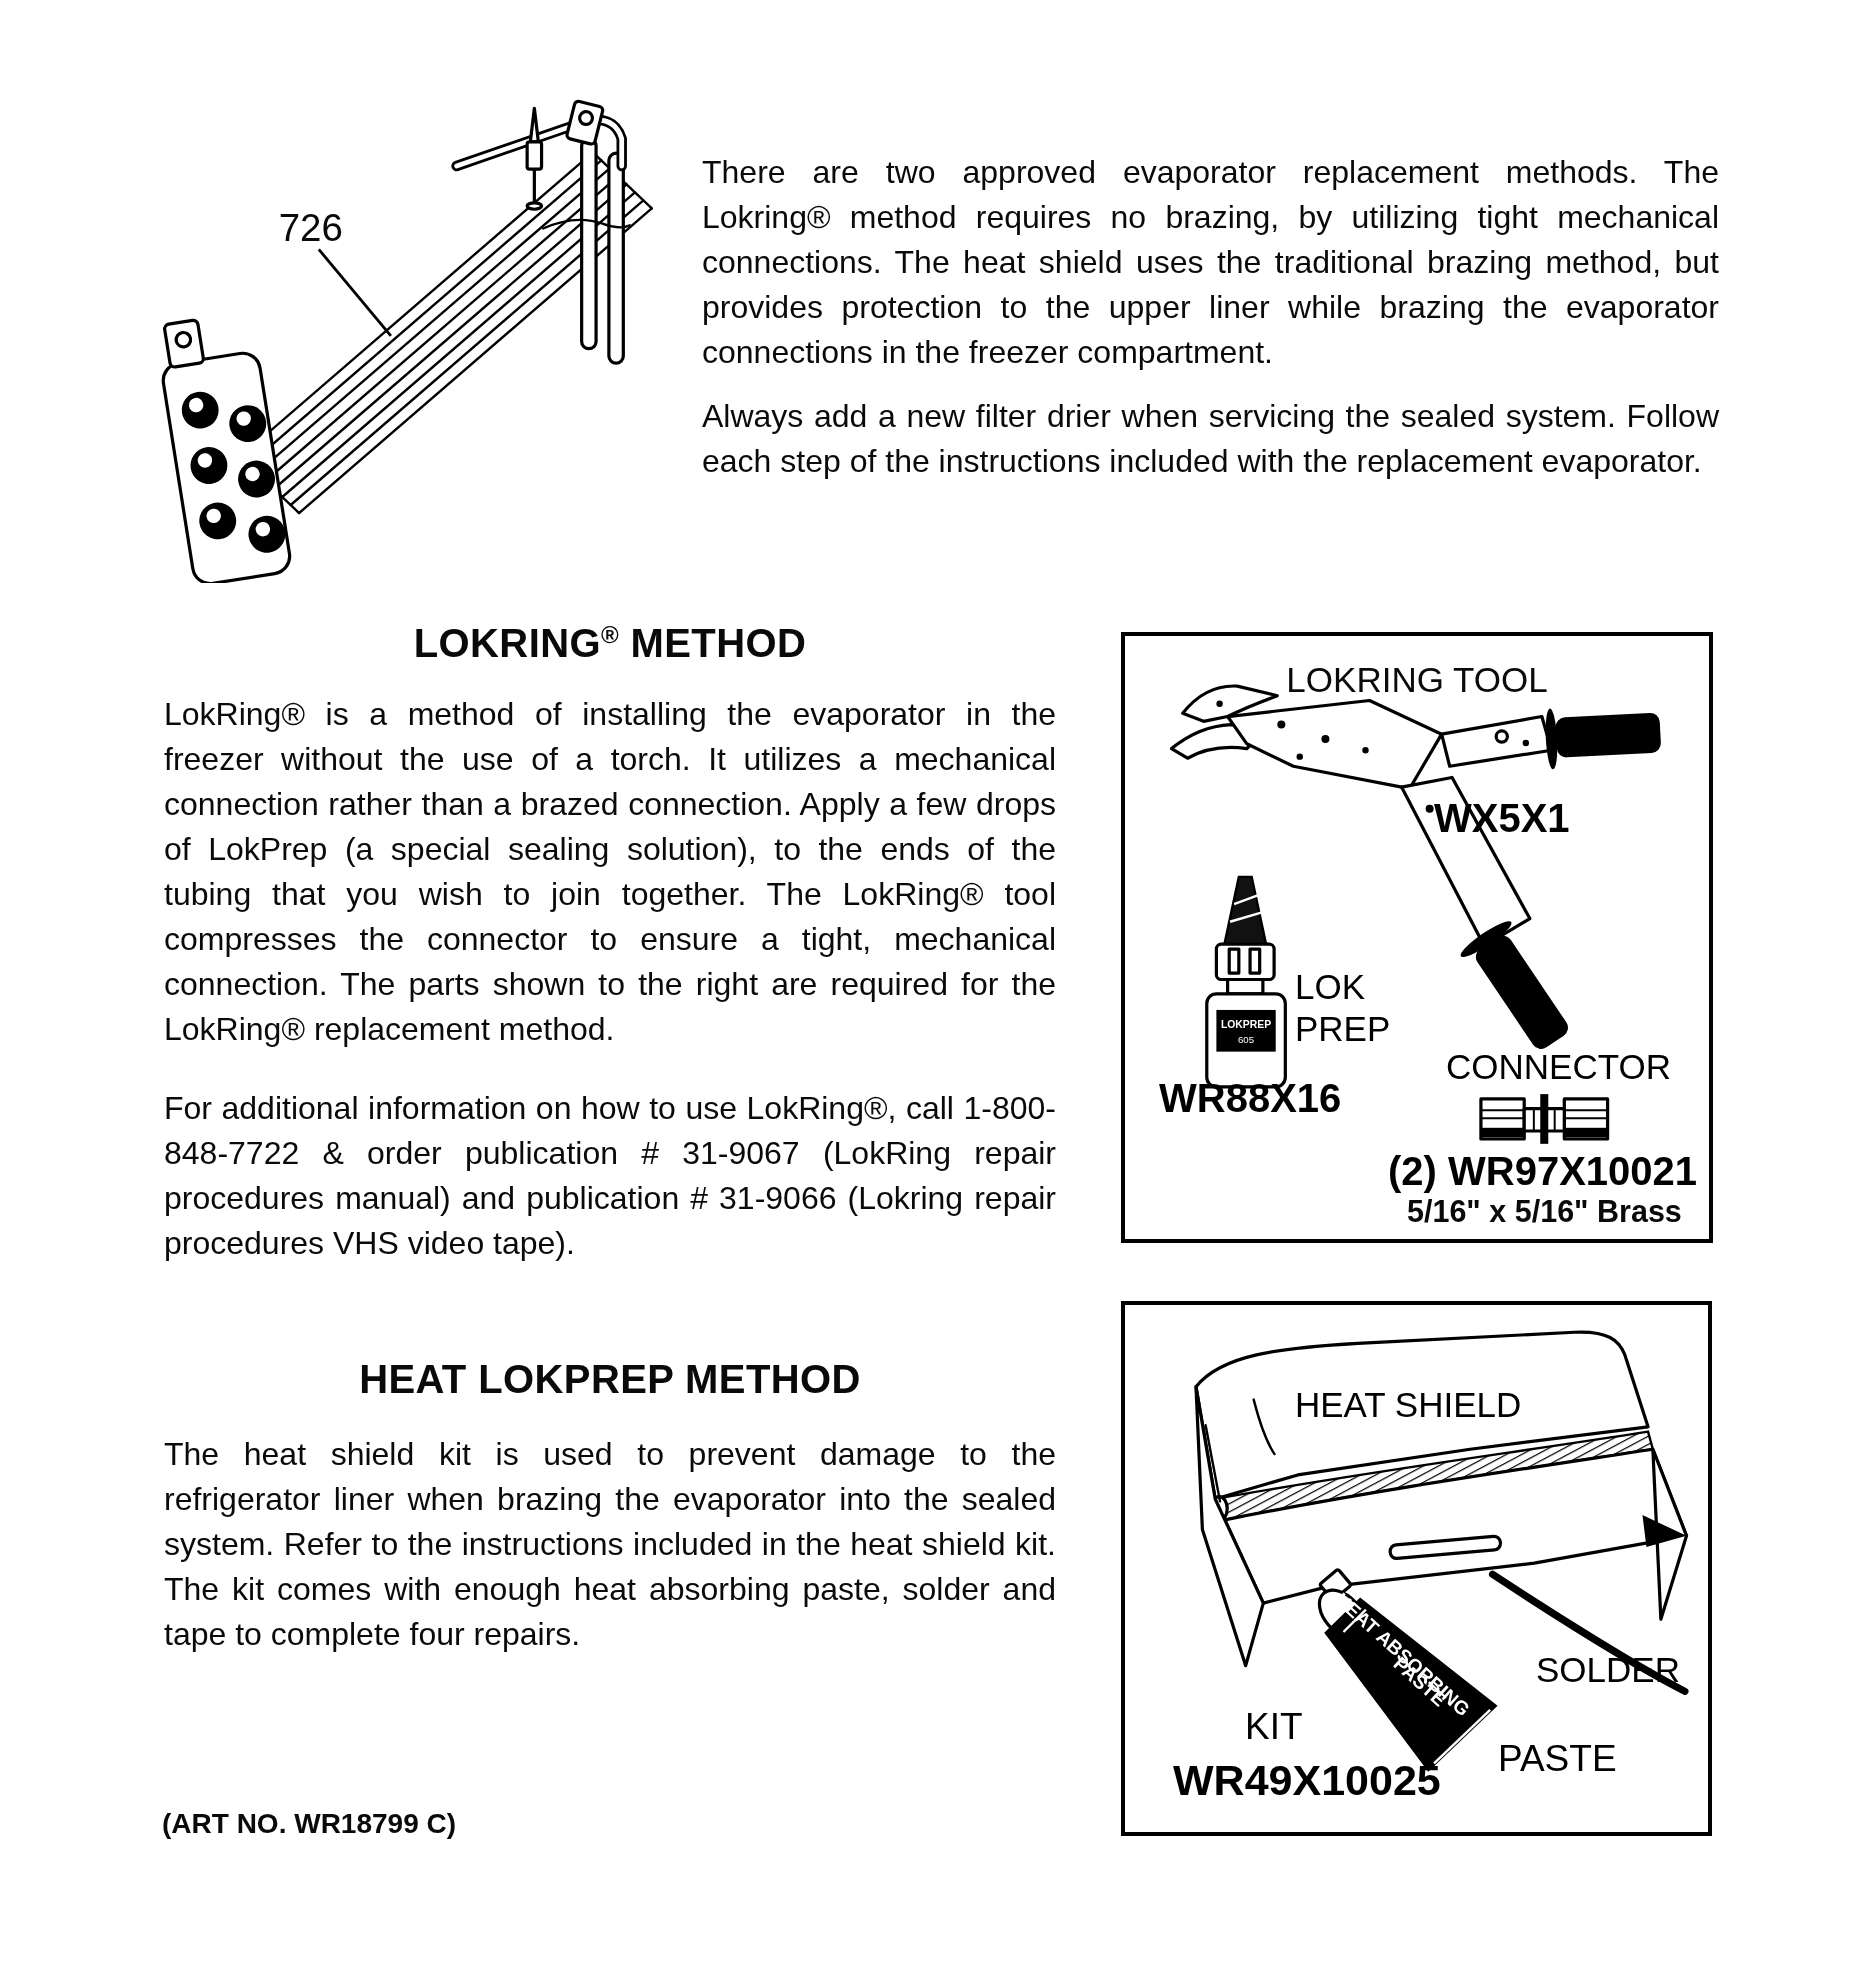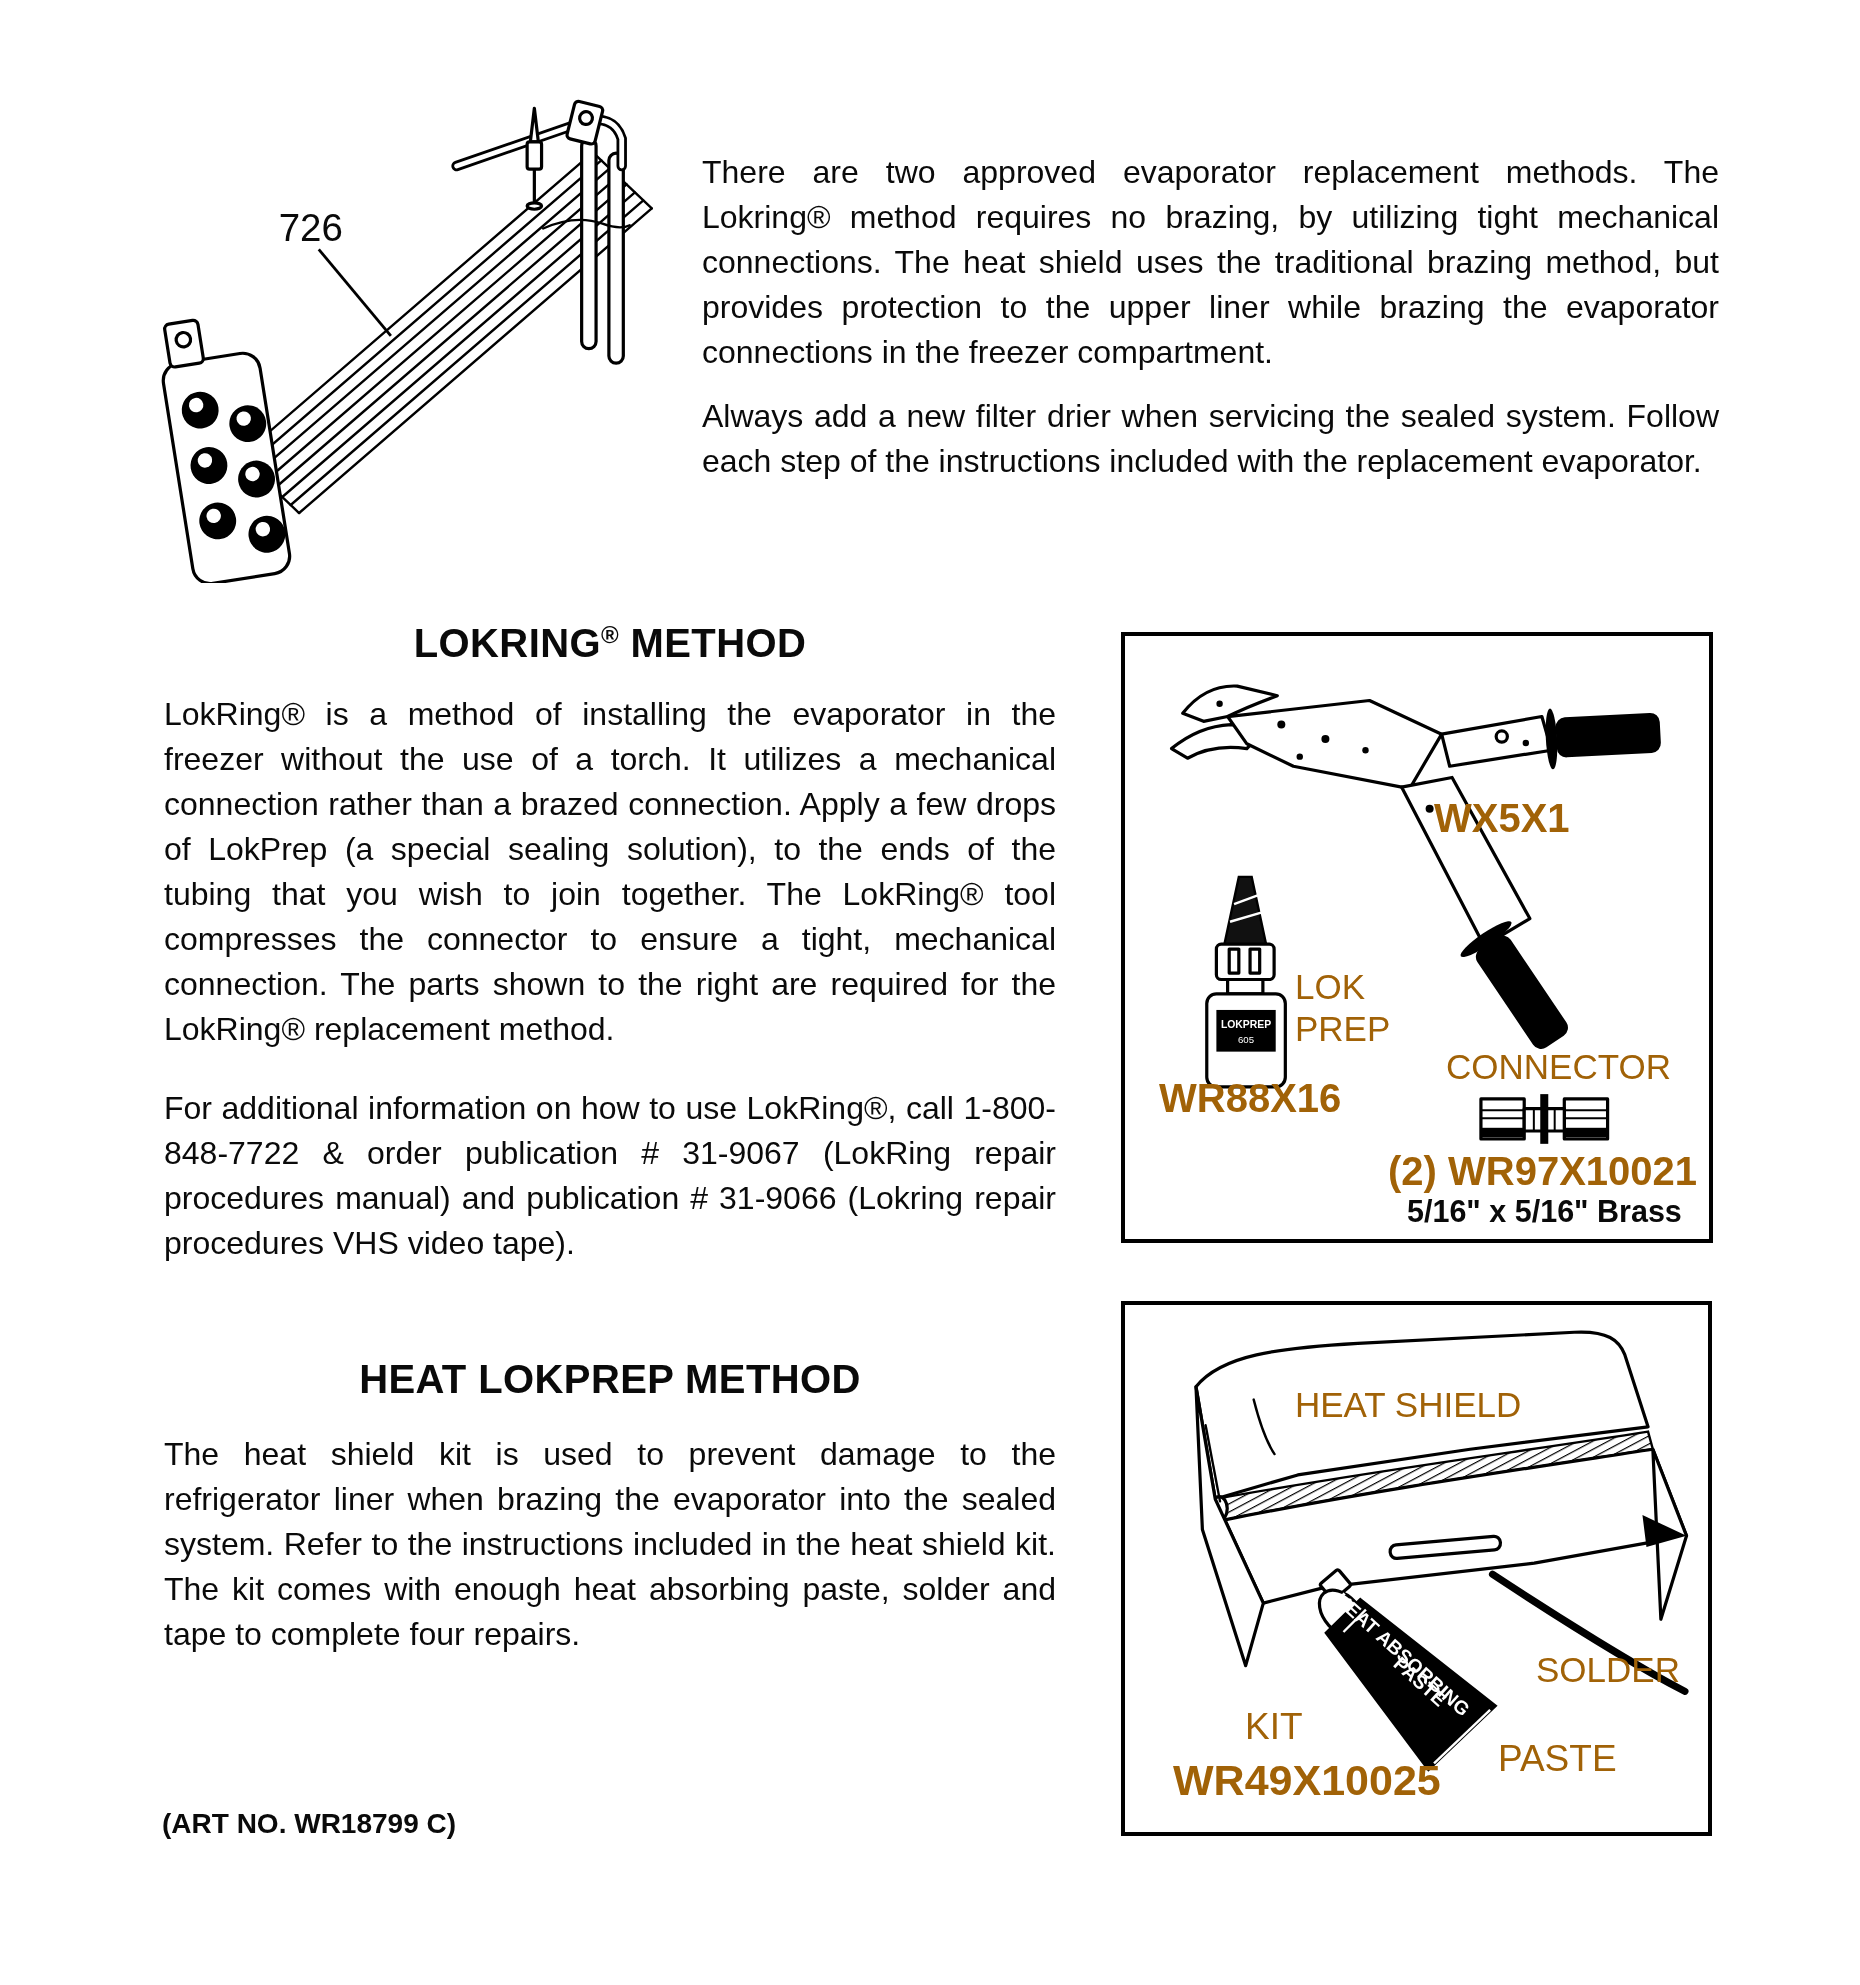--- a/index.html
+++ b/index.html
@@ -40,21 +40,21 @@
   }
   .partbox{
     position:absolute;
     border:4.8px solid #000;
     background:#fff;
     box-sizing:border-box;
   }
   .box-label{
     position:absolute;
     font-size:35px;
-    color:#a16207;
+    color:#000000;
     white-space:pre-line;
   }
   .box-label.bold{font-weight:bold;font-size:40px;}
   .box-title{
     position:absolute;
     left:0;right:0;
     text-align:center;
     font-size:35px;
     color:#0a0a0a;
   }
@@ -199,20 +199,21 @@
         <rect class="lineart" x="548" y="577" width="54" height="50"></rect>
         <line x1="548" y1="591" x2="602" y2="591" stroke="#000" stroke-width="2.5"></line>
         <line x1="548" y1="601" x2="602" y2="601" stroke="#000" stroke-width="2.5"></line>
         <rect class="solid" x="548" y="613" width="54" height="12"></rect>
         <rect class="lineart" x="498" y="589" width="50" height="28" stroke-width="3"></rect>
         <line x1="510" y1="589" x2="510" y2="617" stroke="#000" stroke-width="2.5"></line>
         <line x1="536" y1="589" x2="536" y2="617" stroke="#000" stroke-width="2.5"></line>
         <rect class="solid" x="518" y="571" width="10" height="62"></rect>
       </g>
     </svg>
+    <div class="box-title" style="top:24px;">LOKRING TOOL</div>
     <div class="box-label bold" style="left:309px;top:160px;">WX5X1</div>
     <div class="box-label" style="left:170px;top:330px;line-height:42px;">LOK
 PREP</div>
     <div class="box-label bold" style="left:34px;top:440px;">WR88X16</div>
     <div class="box-label" style="left:321px;top:411px;width:209px;text-align:left;">CONNECTOR</div>
     <div class="box-label bold" style="left:263px;top:513px;">(2) WR97X10021</div>
     <div class="small-bold" style="left:282px;top:558px;">5/16" x 5/16" Brass</div>
   </div>
 
   <div class="partbox" style="left:1121px;top:1301px;width:591px;height:535px;">

